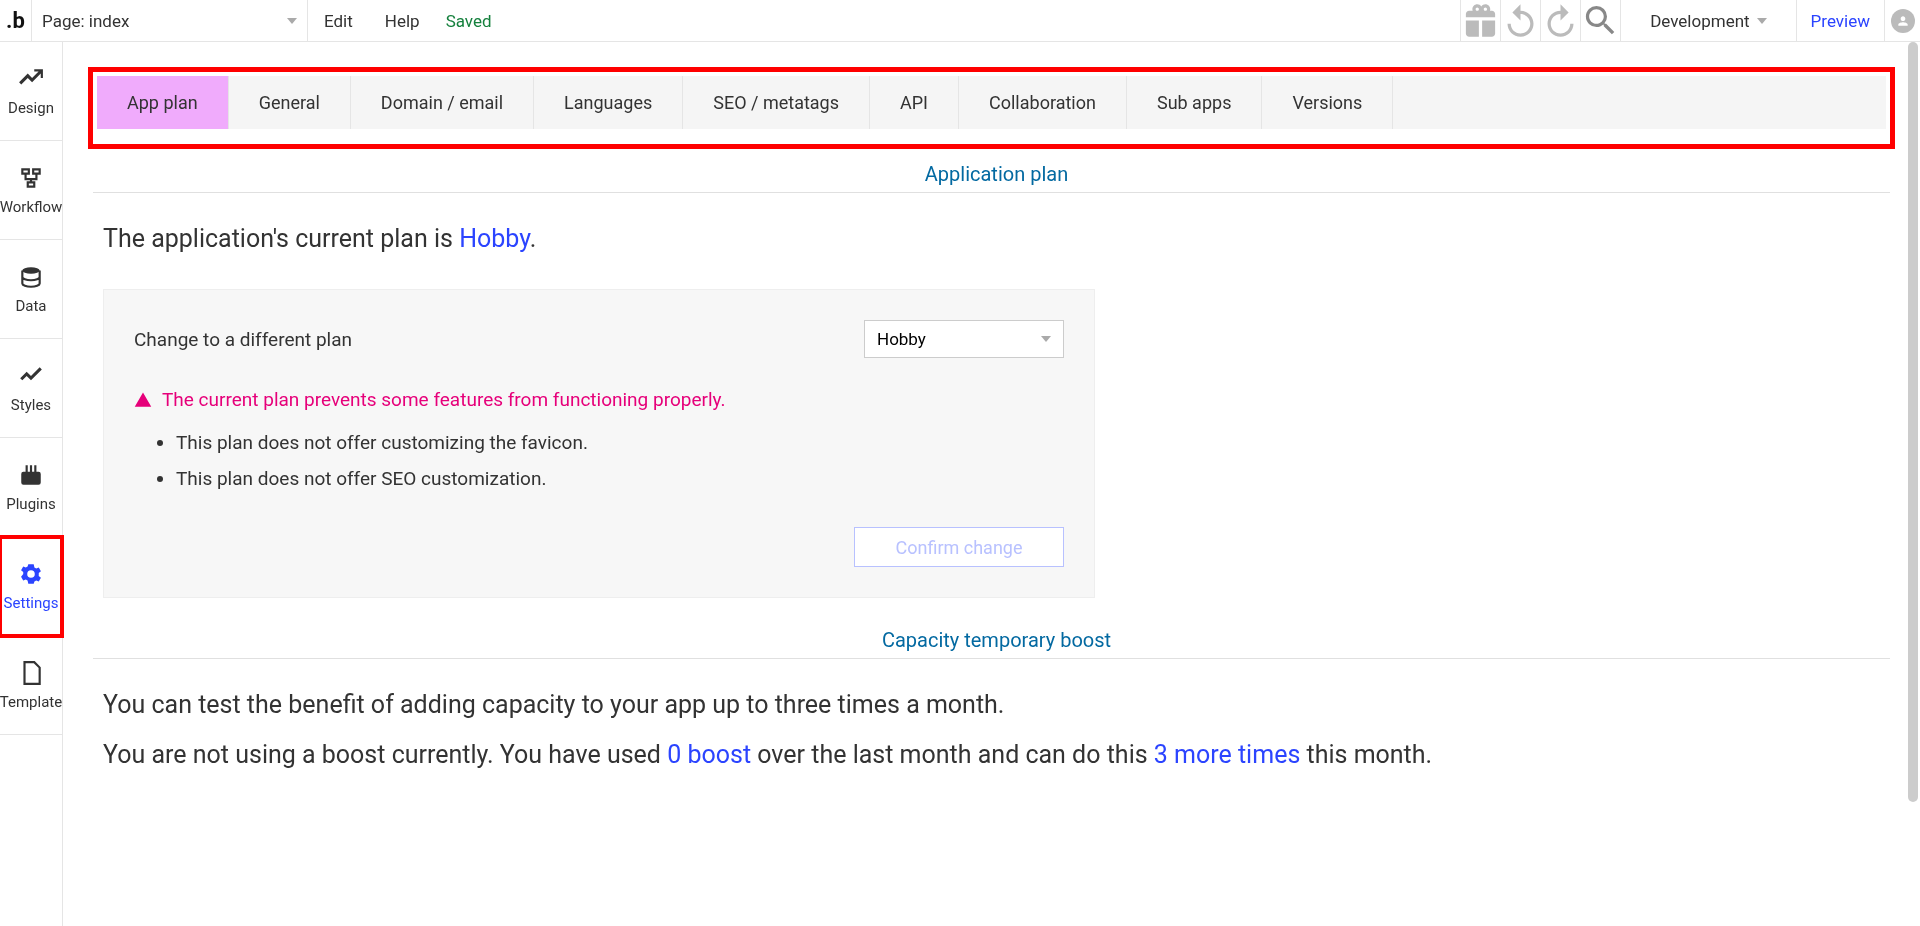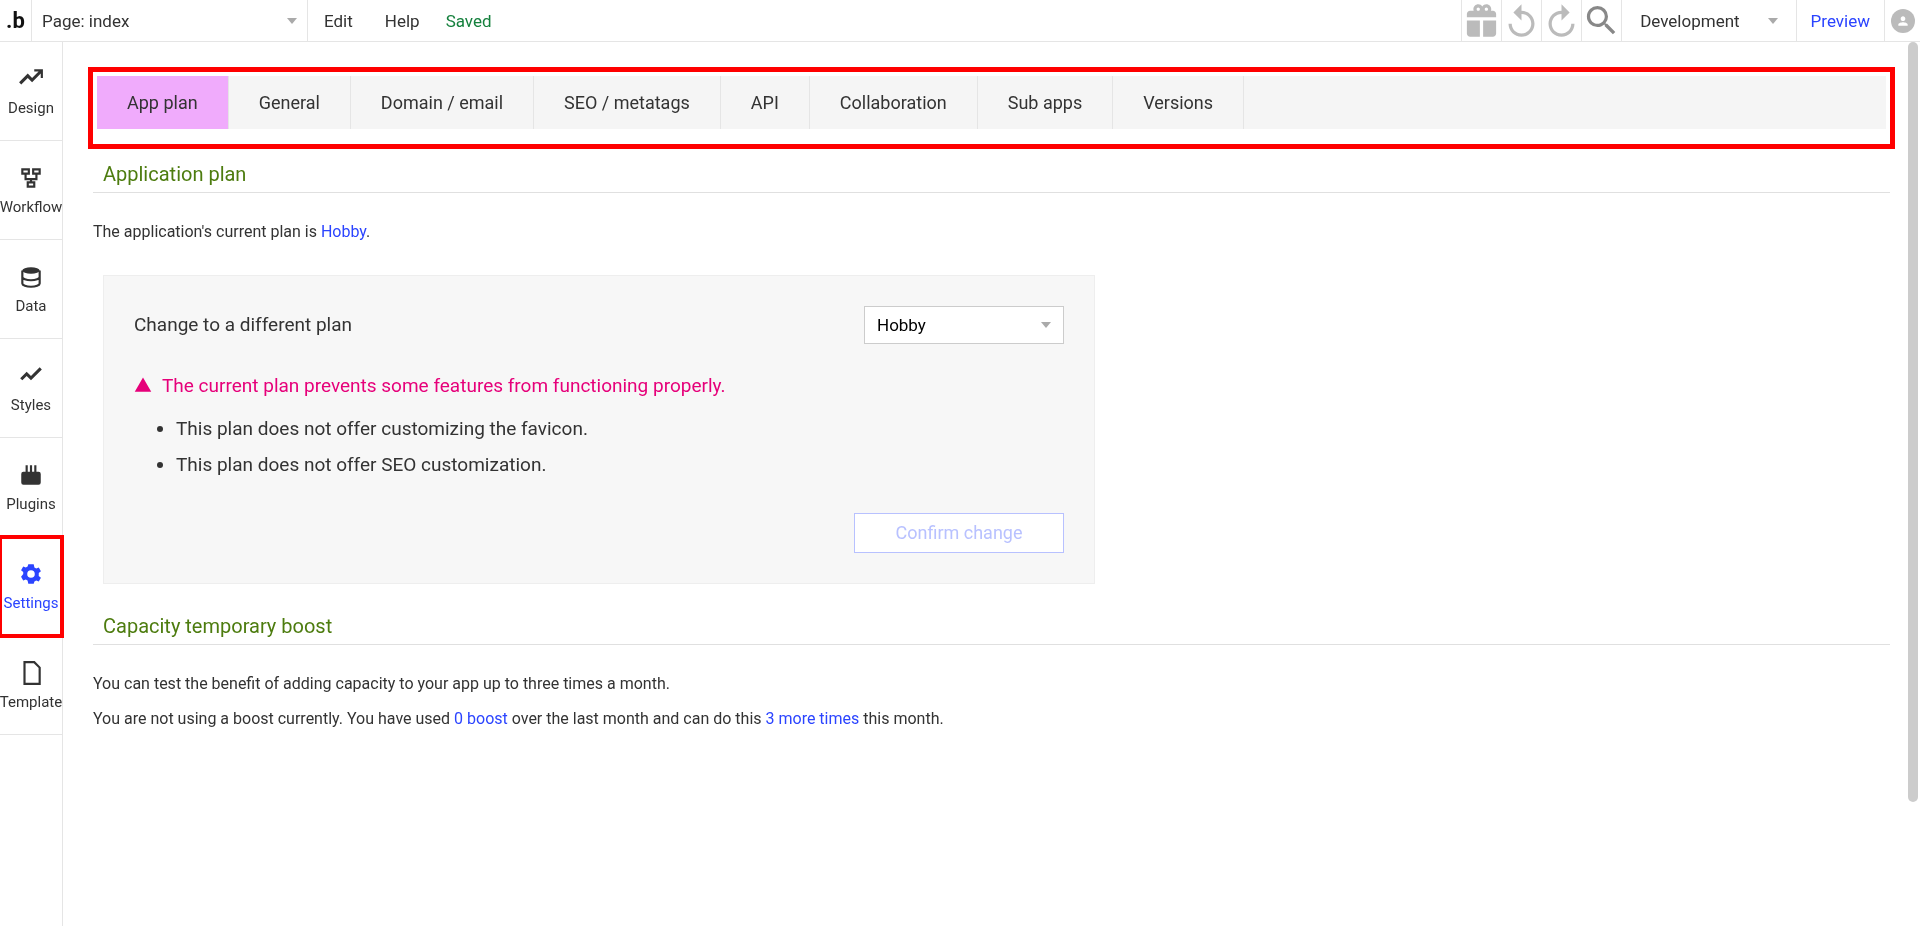--- a/index.html
+++ b/index.html
@@ -6,45 +6,45 @@
 body { width:1920px; height:926px; overflow:hidden; background:#fff; transform-origin:0 0; }
 .topbar { height:42px; border-bottom:1px solid #e5e5e5; display:flex; align-items:center; font-size:17px; color:#333; }
 .logo { width:32px; height:42px; display:flex; align-items:center; justify-content:center; font-weight:bold; font-size:22px; color:#111; border-right:1px solid #e5e5e5;}
 .page-sel { flex:0 0 276px; padding:0 10px; display:flex; align-items:center; justify-content:space-between; border-right:1px solid #e5e5e5; height:42px;}
 .caret-down { width:0;height:0;border-left:5px solid transparent;border-right:5px solid transparent;border-top:6px solid #aaa;}
 .menu { display:flex; align-items:center; height:48px; }
 .menu-item { padding:0 16px; cursor:pointer; }
 .saved { color:#15803d; padding:0 10px;}
 .topbar-right { margin-left:auto; display:flex; align-items:center; height:42px;}
 .tb-icon { width:40px; height:42px; display:flex; align-items:center; justify-content:center; color:#aaa; border-left:1px solid #e5e5e5; }
-.dev-sel { display:flex; align-items:center; padding:0 18px; border-left:1px solid #e5e5e5; height:42px; gap:28px;}
+.dev-sel { display:flex; align-items:center; padding:0 29px; border-left:1px solid #e5e5e5; height:42px; gap:7px;}
 .preview { color:#2b44ff; padding:0 14px; border-left:1px solid #e5e5e5; height:42px; display:flex; align-items:center;}
 .avatar { width:36px; height:42px; display:flex; align-items:center; justify-content:center; border-left:1px solid #e5e5e5;}
 .avatar-circle { width:24px; height:24px; border-radius:50%; background:#bbb; display:flex; align-items:center; justify-content:center;}
 .avatar-circle svg{width:14px;height:14px;fill:#fff;}
 
 .shell { display:flex; height:calc(926px - 42px); }
 .sidebar { width:63px; border-right:1px solid #e5e5e5; display:flex; flex-direction:column; }
 .side-item { height:99px; display:flex; flex-direction:column; align-items:center; justify-content:center; gap:6px; font-size:15px; border-bottom:1px solid #e5e5e5; cursor:pointer; color:#333;}
 .side-item.active { color:#2b44ff; }
 .side-icon { width:28px; height:28px; display:flex; align-items:center; justify-content:center;}
 .side-icon svg { width:26px; height:26px; fill:#333; }
 .side-item.active .side-icon svg { fill:#2b44ff; }
 .highlight-box-settings { outline:4px solid #ff0000; outline-offset:-2px; }
 
 .content { flex:1; padding:0 30px 0 30px; overflow-y:auto; position:relative;}
 .tabs-wrap { margin:30px 0 0 0; outline:5px solid #ff0000; padding:4px 4px 15px 4px;}
 .tabs { display:flex; background:#f5f5f5;}
 .tab { padding:16px 30px; font-size:18px; color:#333; border-right:1px solid #e5e5e5; cursor:pointer;}
 .tab.active { background:#f0abfc; }
 
-.section-title { font-size:20px; color:#4d7c0f; margin:18px 0 6px 10px;}
+.section-title { font-size:20px; color:#0369a1; margin:18px 0 6px 10px;text-align:center;}
 .hr { border:none; border-bottom:1px solid #e0e0e0; margin:0 0 26px 0;}
 
-.body-text { font-size:16px; color:#333; margin:0 0 10px 0; line-height:1.6;}
+.body-text { font-size:25px; color:#333; margin:0 0 10px 10px; line-height:1.6;}
 .link { color:#2b44ff; }
 
 .plan-card { background:#f7f7f7; border:1px solid #eee; margin:30px 10px; padding:30px; width:992px;}
 .plan-row { display:flex; justify-content:space-between; align-items:center; margin-bottom:30px;}
 .plan-row-label { font-size:19px; color:#333;}
 .select { width:200px; height:38px; border:1px solid #ccc; background:#fff; display:flex; align-items:center; justify-content:space-between; padding:0 12px; font-size:17px;}
 .warning { color:#e6007a; font-size:19px; display:flex; align-items:center; gap:10px; margin-bottom:14px;}
 .warn-icon { width:18px;height:18px; }
 .warn-icon svg{width:18px;height:18px;fill:#e6007a;}
 .limitations { list-style:disc; margin-left:42px; font-size:19px; color:#333; line-height:1.9;}
@@ -167,20 +167,21 @@
       <span>Template</span>
     </div>
   </div>
 
   <div class="content">
     <div class="tabs-wrap">
       <div class="tabs">
         <div class="tab active">App plan</div>
         <div class="tab">General</div>
         <div class="tab">Domain / email</div>
+        <div class="tab">Languages</div>
         <div class="tab">SEO / metatags</div>
         <div class="tab">API</div>
         <div class="tab">Collaboration</div>
         <div class="tab">Sub apps</div>
         <div class="tab">Versions</div>
       </div>
     </div>
 
     <div class="section-title">Application plan</div>
     <hr class="hr">

